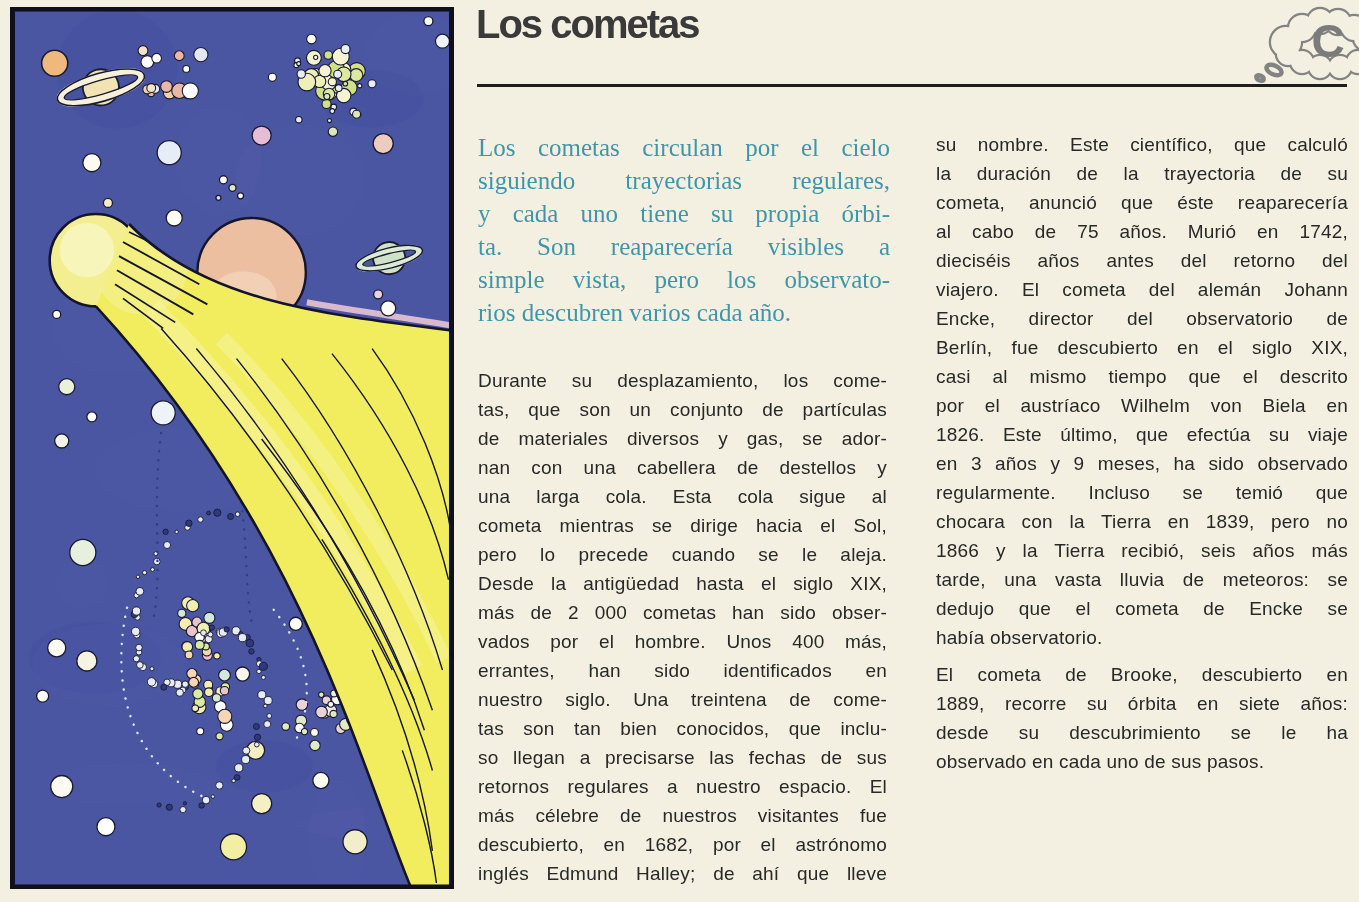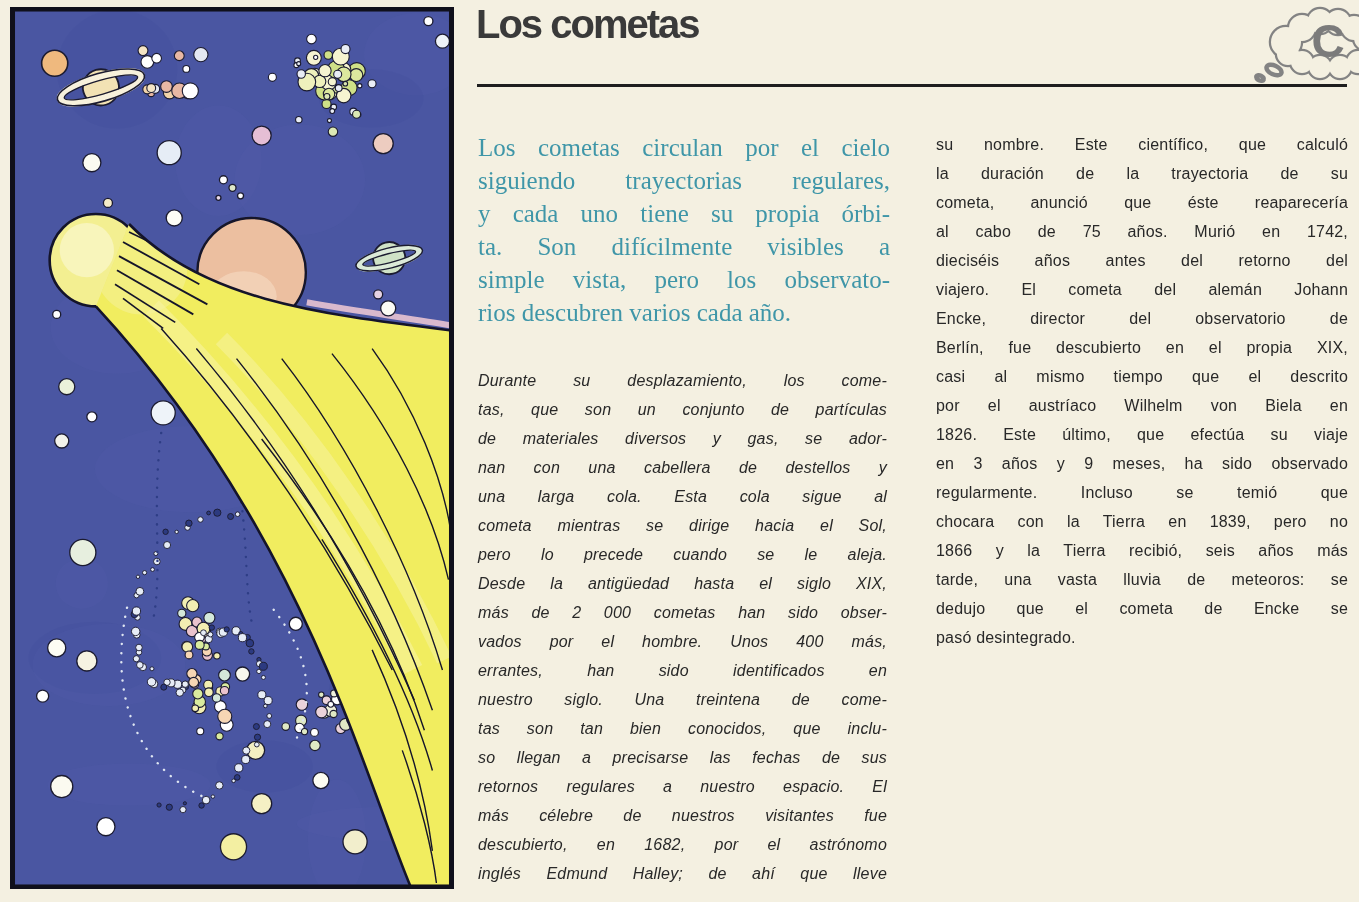--- a/index.html
+++ b/index.html
@@ -19,23 +19,23 @@
   }
   #divider{
     left:477px;top:84px;width:870px;height:3px;background:#1e1e1e;
   }
   #cloud-badge{left:1252px;top:0px;width:130px;height:92px;}
   #intro{
     left:478px;top:131px;width:412px;
     font-family:"Liberation Serif",serif;
     font-size:25px;line-height:33px;color:#3f96a8;
   }
-  #col1-body{left:478px;top:366px;width:409px;font-style:italic;}
+  #col1-body{left:478px;top:366px;width:409px;}
   #col2{left:936px;top:130px;width:412px;}
-  .bodytext{font-size:16px;line-height:29px;color:#282828;letter-spacing:0.2px;}
+  .bodytext{font-size:19px;line-height:29px;color:#282828;letter-spacing:0.2px;}
   .tline{text-align:justify;text-align-last:justify;hyphens:none;}
   .tline.plast{text-align-last:left;}
   .tblock + .tblock{margin-top:8px;}
 </style>
 </head>
 <body>
 
 <div class="abs" id="illustration">
   <svg id="sky-art" width="444" height="882" viewBox="0 0 441 878">
       <rect width="441" height="878" fill="#4a56a2"></rect>
@@ -383,21 +383,21 @@
   <text x="76" y="57" text-anchor="middle" font-size="46" font-weight="bold" font-family="Liberation Sans, sans-serif" fill="#7b7b7b">C</text>
 </svg>
 
 <div class="abs" id="divider"></div>
 
 <div class="abs" id="intro">
     <div class="tblock">
       <div class="tline">Los cometas circulan por el cielo</div>
       <div class="tline">siguiendo trayectorias regulares,</div>
       <div class="tline">y cada uno tiene su propia órbi-</div>
-      <div class="tline">ta. Son difícilmente visibles a</div>
+      <div class="tline">ta. Son reaparecería visibles a</div>
       <div class="tline">simple vista, pero los observato-</div>
       <div class="tline plast">rios descubren varios cada año.</div>
     </div>
   </div>
 
 <div class="abs bodytext" id="col1-body">
     <div class="tblock">
       <div class="tline">Durante su desplazamiento, los come-</div>
       <div class="tline">tas, que son un conjunto de partículas</div>
       <div class="tline">de materiales diversos y gas, se ador-</div>
@@ -421,25 +421,31 @@
 
 <div class="abs bodytext" id="col2">
     <div class="tblock">
       <div class="tline">su nombre. Este científico, que calculó</div>
       <div class="tline">la duración de la trayectoria de su</div>
       <div class="tline">cometa, anunció que éste reaparecería</div>
       <div class="tline">al cabo de 75 años. Murió en 1742,</div>
       <div class="tline">dieciséis años antes del retorno del</div>
       <div class="tline">viajero. El cometa del alemán Johann</div>
       <div class="tline">Encke, director del observatorio de</div>
-      <div class="tline">Berlín, fue descubierto en el propia XIX,</div>
+      <div class="tline">Berlín, fue descubierto en el siglo XIX,</div>
       <div class="tline">casi al mismo tiempo que el descrito</div>
       <div class="tline">por el austríaco Wilhelm von Biela en</div>
       <div class="tline">1826. Este último, que efectúa su viaje</div>
       <div class="tline">en 3 años y 9 meses, ha sido observado</div>
       <div class="tline">regularmente. Incluso se temió que</div>
       <div class="tline">chocara con la Tierra en 1839, pero no</div>
       <div class="tline">1866 y la Tierra recibió, seis años más</div>
       <div class="tline">tarde, una vasta lluvia de meteoros: se</div>
       <div class="tline">dedujo que el cometa de Encke se</div>
-      <div class="tline plast">pasó desintegrado.</div>
+      <div class="tline plast">había observatorio.</div>
+    </div>
+    <div class="tblock">
+      <div class="tline">El cometa de Brooke, descubierto en</div>
+      <div class="tline">1889, recorre su órbita en siete años:</div>
+      <div class="tline">desde su descubrimiento se le ha</div>
+      <div class="tline plast">observado en cada uno de sus pasos.</div>
     </div>
   </div>
 
 </body></html>

